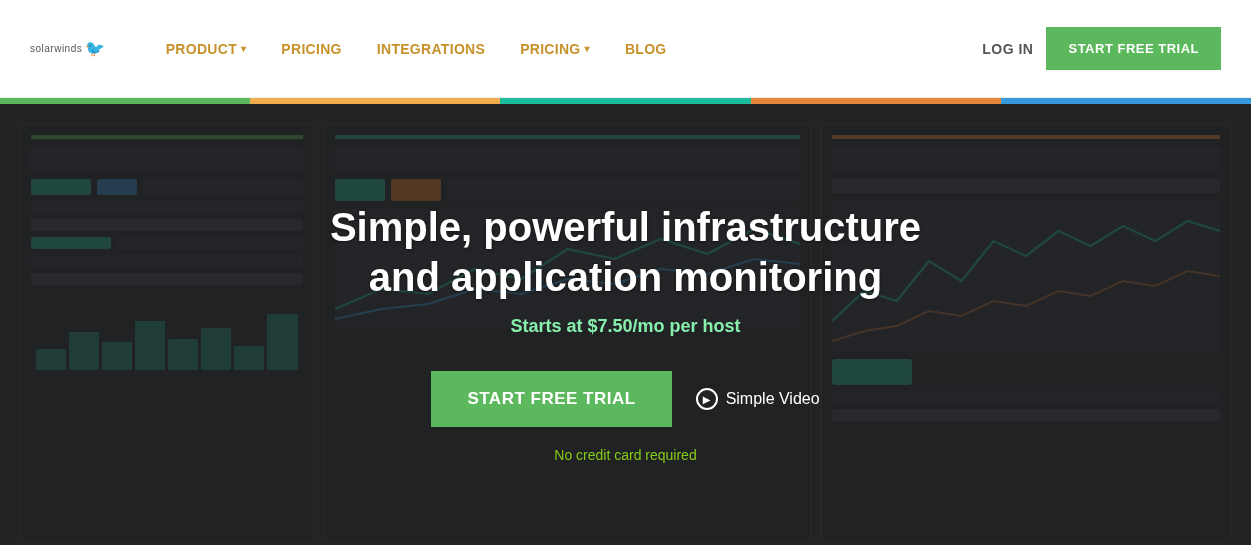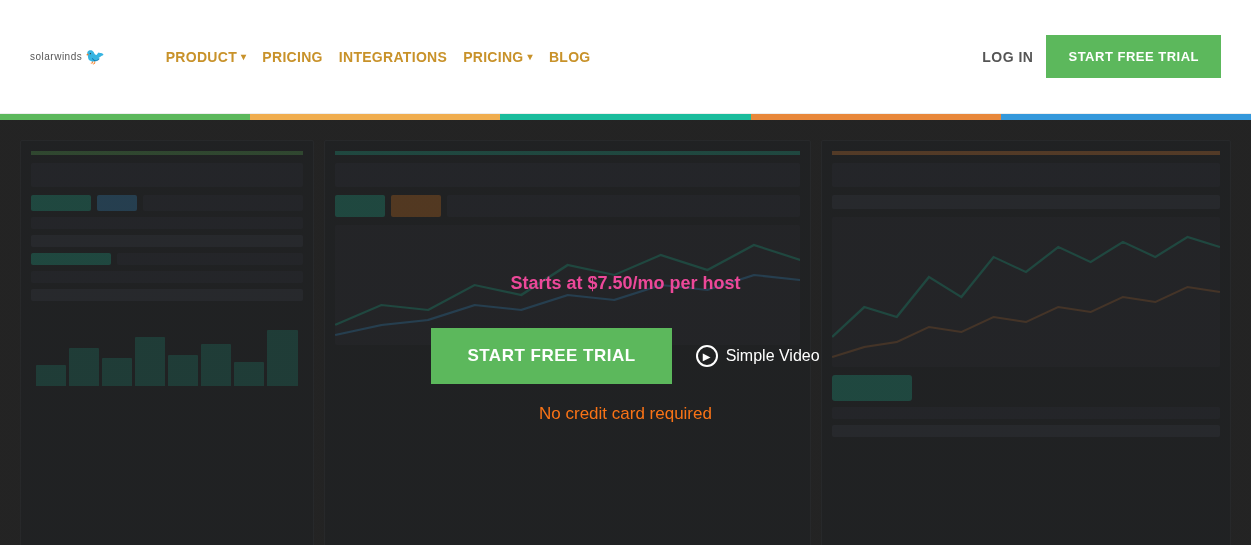--- a/index.html
+++ b/index.html
@@ -9,21 +9,21 @@
       width: 1251px;
       height: 545px;
       overflow: hidden;
     }
 
     
     .navbar {
       display: flex;
       align-items: center;
       background: #fff;
-      height: 114px;
+      height: 98px;
       padding: 0 30px;
       border-bottom: 1px solid #eee;
       position: relative;
       z-index: 10;
     }
 
     .logo-area {
       display: flex;
       flex-direction: column;
       align-items: flex-start;
@@ -59,21 +59,21 @@
 
     .logo-tm {
       font-size: 9px;
       vertical-align: super;
       color: #777;
     }
 
     nav {
       display: flex;
       align-items: center;
-      gap: 16px;
+      gap: 35px;
       flex: 1;
     }
 
     .nav-item {
       color: #c8922a;
       font-size: 14px;
       font-weight: 600;
       cursor: pointer;
       text-decoration: none;
       letter-spacing: 0.3px;
@@ -220,21 +220,21 @@
       font-size: 40px;
       font-weight: 700;
       line-height: 1.25;
       margin-bottom: 14px;
       text-shadow: 0 1px 3px rgba(0,0,0,0.5);
     }
 
     .hero-subtitle {
       font-size: 18px;
       font-weight: 700;
-      color: #ec4899;
+      color: #86efac;
       margin-bottom: 34px;
     }
 
     .hero-cta {
       display: flex;
       align-items: center;
       justify-content: center;
       gap: 24px;
       margin-bottom: 12px;
     }
@@ -268,22 +268,22 @@
       height: 22px;
       border: 2px solid #fff;
       border-radius: 50%;
       display: flex;
       align-items: center;
       justify-content: center;
       font-size: 10px;
     }
 
     .no-cc {
-      font-size: 17px;
-      color: #f97316;
+      font-size: 14px;
+      color: #84cc16;
       margin-top: 20px;
     }
 
     
     .color-bar {
       height: 6px;
       display: flex;
     }
 
     .color-segment {
@@ -410,20 +410,24 @@
       </div>
       <div class="panel-row">
         <div class="panel-cell" style="flex:1;height:12px;background:#3a4050;"></div>
       </div>
     </div>
   </div>
 
   <div class="hero-bg"></div>
 
   <div class="hero-content">
+    <h1 class="hero-title">
+      <span>Simple, powerful infrastructure</span><br>
+      <span>and application monitoring</span>
+    </h1>
     <p class="hero-subtitle">Starts at $7.50/mo per host</p>
 
     <div class="hero-cta">
       <button class="btn-trial-hero">START FREE TRIAL</button>
       <button class="btn-watch">
         <span class="play-circle">▶</span>
         <span>Simple Video</span>
       </button>
     </div>
     <p class="no-cc">No credit card required</p>

